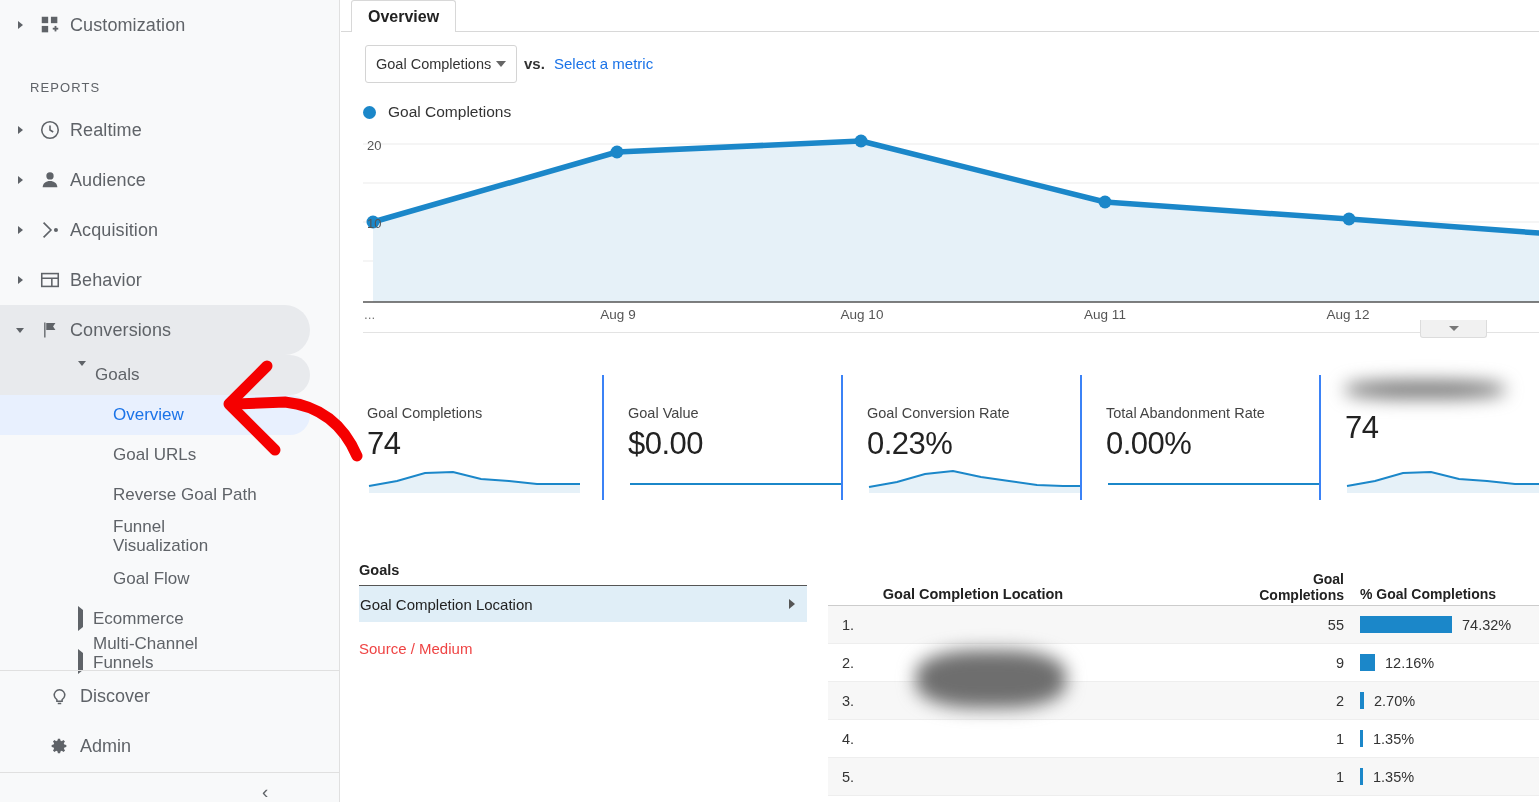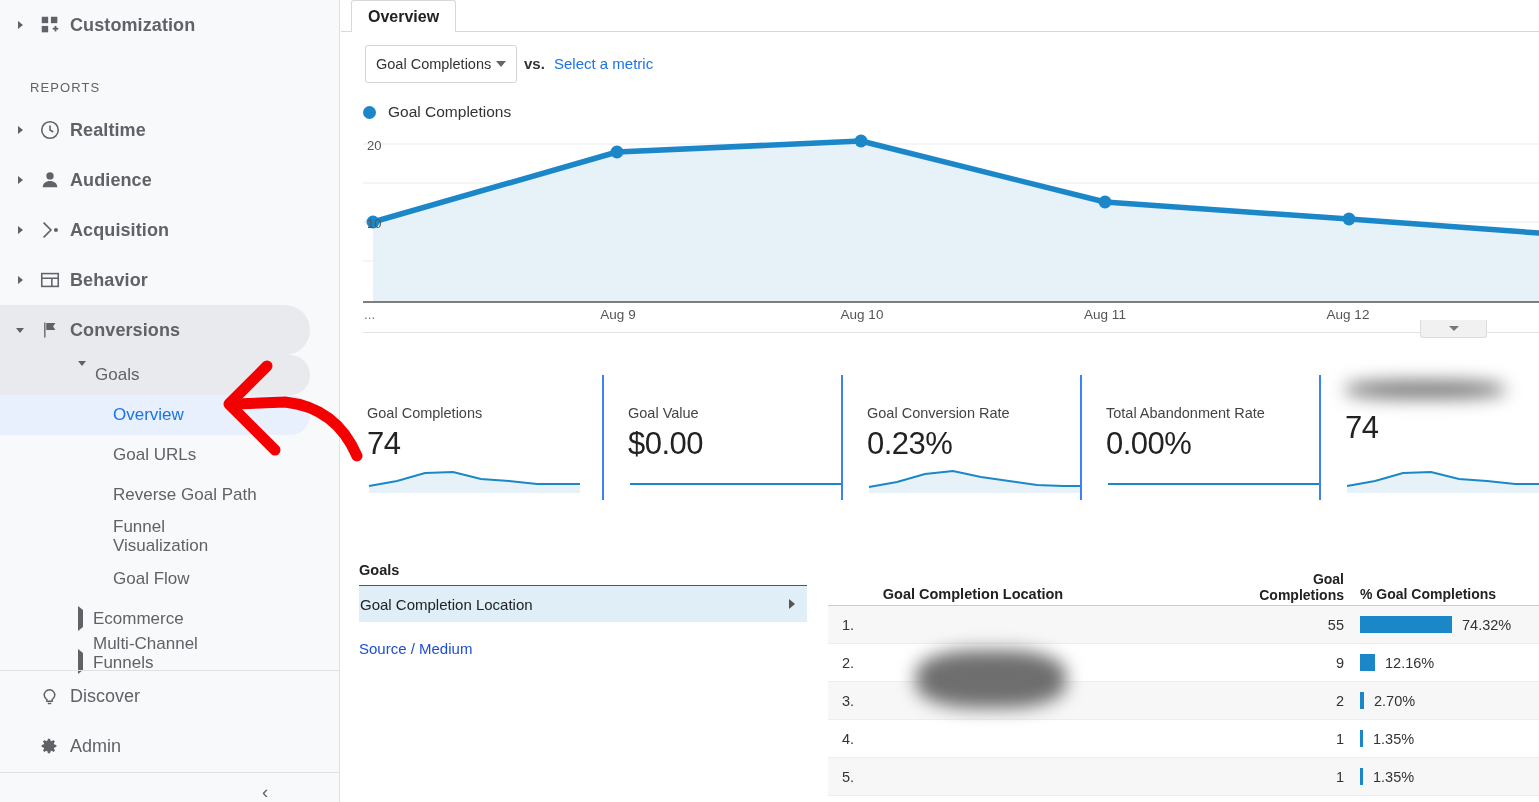--- a/index.html
+++ b/index.html
@@ -19,21 +19,20 @@
     background: #f8f9fa;
     border-right: 1px solid #e0e0e0;
     overflow: hidden;
   }
   .nav-row {
     position: relative;
     display: flex; align-items: center;
     height: 50px;
     padding-left: 10px;
     cursor: pointer;
-    font-weight: bold;
   }
   .nav-arrow {
     width: 20px; flex: 0 0 20px;
     display: flex; align-items: center; justify-content: center;
     color: #5f6368; font-size: 9px; line-height: 1;
   }
   .nav-icon {
     width: 40px; flex: 0 0 40px;
     display: flex; align-items: center; justify-content: center;
     color: #5f6368;
@@ -79,21 +78,21 @@
     width: 0; height: 0;
     border-top: 5px solid #5f6368;
     border-left: 4px solid transparent;
     border-right: 4px solid transparent;
   }
   .sb-divider {
     position: absolute; left: 0; width: 340px; height: 1px;
     background: #e0e0e0;
   }
   .bottom-row {
-    position: absolute; left: 6px; width: 340px; height: 50px;
+    position: absolute; left: 16px; width: 340px; height: 50px;
     display: flex; align-items: center; padding-left: 22px; cursor: pointer;
   }
   .bottom-icon {
     width: 42px; flex: 0 0 42px; display: flex; align-items: center;
     justify-content: center; color: #5f6368;
   }
   .bottom-label { font-size: 18px; color: #5f6368; }
   #collapse-btn {
     position: absolute; left: 262px; top: 782px;
     font-size: 19px; color: #5f6368; cursor: pointer;
@@ -256,21 +255,21 @@
   }
   #goals-item-selected .gi-caret {
     margin-left: auto;
     width: 0; height: 0;
     border-left: 6px solid #555;
     border-top: 5px solid transparent;
     border-bottom: 5px solid transparent;
   }
   #goals-link {
     margin-top: 18px;
-    font-size: 15px; color: #1d4ed8; cursor: pointer;
+    font-size: 15px; color: #ef4444; cursor: pointer;
   }
 
   
   #data-table {
     position: absolute; left: 487px; top: 562px;
     width: 711px;
   }
   #dt-header {
     display: flex; align-items: flex-end;
     height: 44px;

